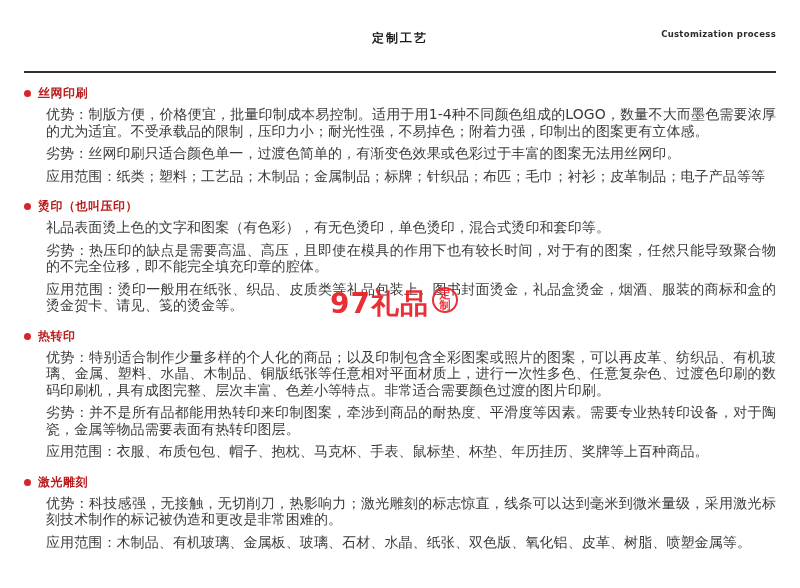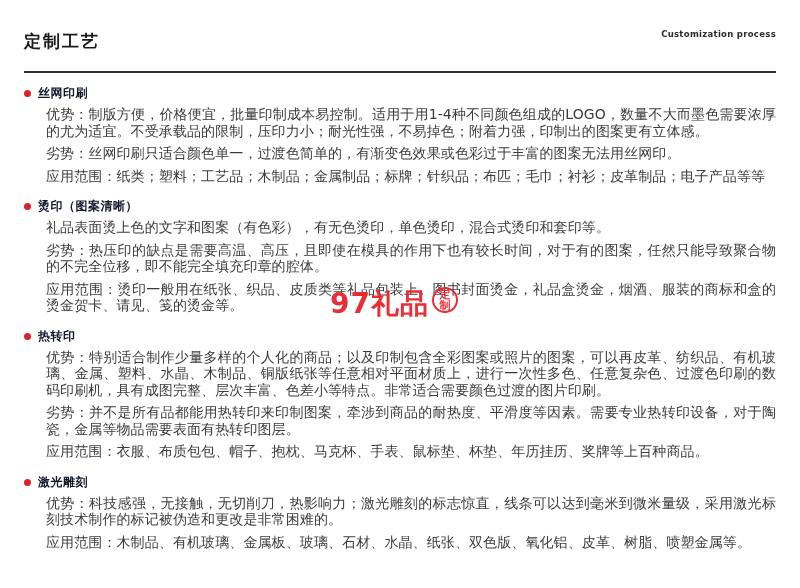--- a/index.html
+++ b/index.html
@@ -20,21 +20,22 @@
     width: 800px;
     height: 588px;
     box-sizing: border-box;
     padding: 0 24px;
   }
   .header {
     position: relative;
     height: 62px;
   }
   .main-title {
-    font-size: 17px;
+    text-align: center;
+    font-size: 12px;
     font-weight: bold;
     color: #1a1a1a;
     letter-spacing: 2px;
     padding-top: 30px;
   }
   .sub-title {
     position: absolute;
     right: 0;
     top: 29px;
     font-size: 8.5px;
@@ -62,21 +63,21 @@
     width: 7px;
     height: 7px;
     border-radius: 50%;
     background: #d8232a;
     margin-right: 7px;
     flex: none;
   }
   .sec-title {
     font-size: 12px;
     font-weight: bold;
-    color: #0f172a;
+    color: #b91c1c;
     letter-spacing: 0.5px;
   }
   .para {
     font-size: 14px;
     line-height: 16.5px;
     color: #3b3b3b;
     padding-left: 22px;
     text-align: justify;
     letter-spacing: 0.1px;
   }
@@ -141,21 +142,21 @@
         <span class="sec-title">丝网印刷</span>
       </div>
       <div class="para">优势：制版方便，价格便宜，批量印制成本易控制。适用于用1-4种不同颜色组成的LOGO，数量不大而墨色需要浓厚的尤为适宜。不受承载品的限制，压印力小；耐光性强，不易掉色；附着力强，印制出的图案更有立体感。</div>
       <div class="para">劣势：丝网印刷只适合颜色单一，过渡色简单的，有渐变色效果或色彩过于丰富的图案无法用丝网印。</div>
       <div class="para">应用范围：纸类；塑料；工艺品；木制品；金属制品；标牌；针织品；布匹；毛巾；衬衫；皮革制品；电子产品等等</div>
     </div>
 
     <div class="section">
       <div class="sec-head">
         <span class="bullet"></span>
-        <span class="sec-title">烫印（图案清晰）</span>
+        <span class="sec-title">烫印（也叫压印）</span>
       </div>
       <div class="para lead">礼品表面烫上色的文字和图案（有色彩），有无色烫印，单色烫印，混合式烫印和套印等。</div>
       <div class="para">劣势：热压印的缺点是需要高温、高压，且即使在模具的作用下也有较长时间，对于有的图案，任然只能导致聚合物的不完全位移，即不能完全填充印章的腔体。</div>
       <div class="para">应用范围：烫印一般用在纸张、织品、皮质类等礼品包装上。图书封面烫金，礼品盒烫金，烟酒、服装的商标和盒的烫金贺卡、请见、笺的烫金等。</div>
     </div>
 
     <div class="section">
       <div class="sec-head">
         <span class="bullet"></span>
         <span class="sec-title">热转印</span>

